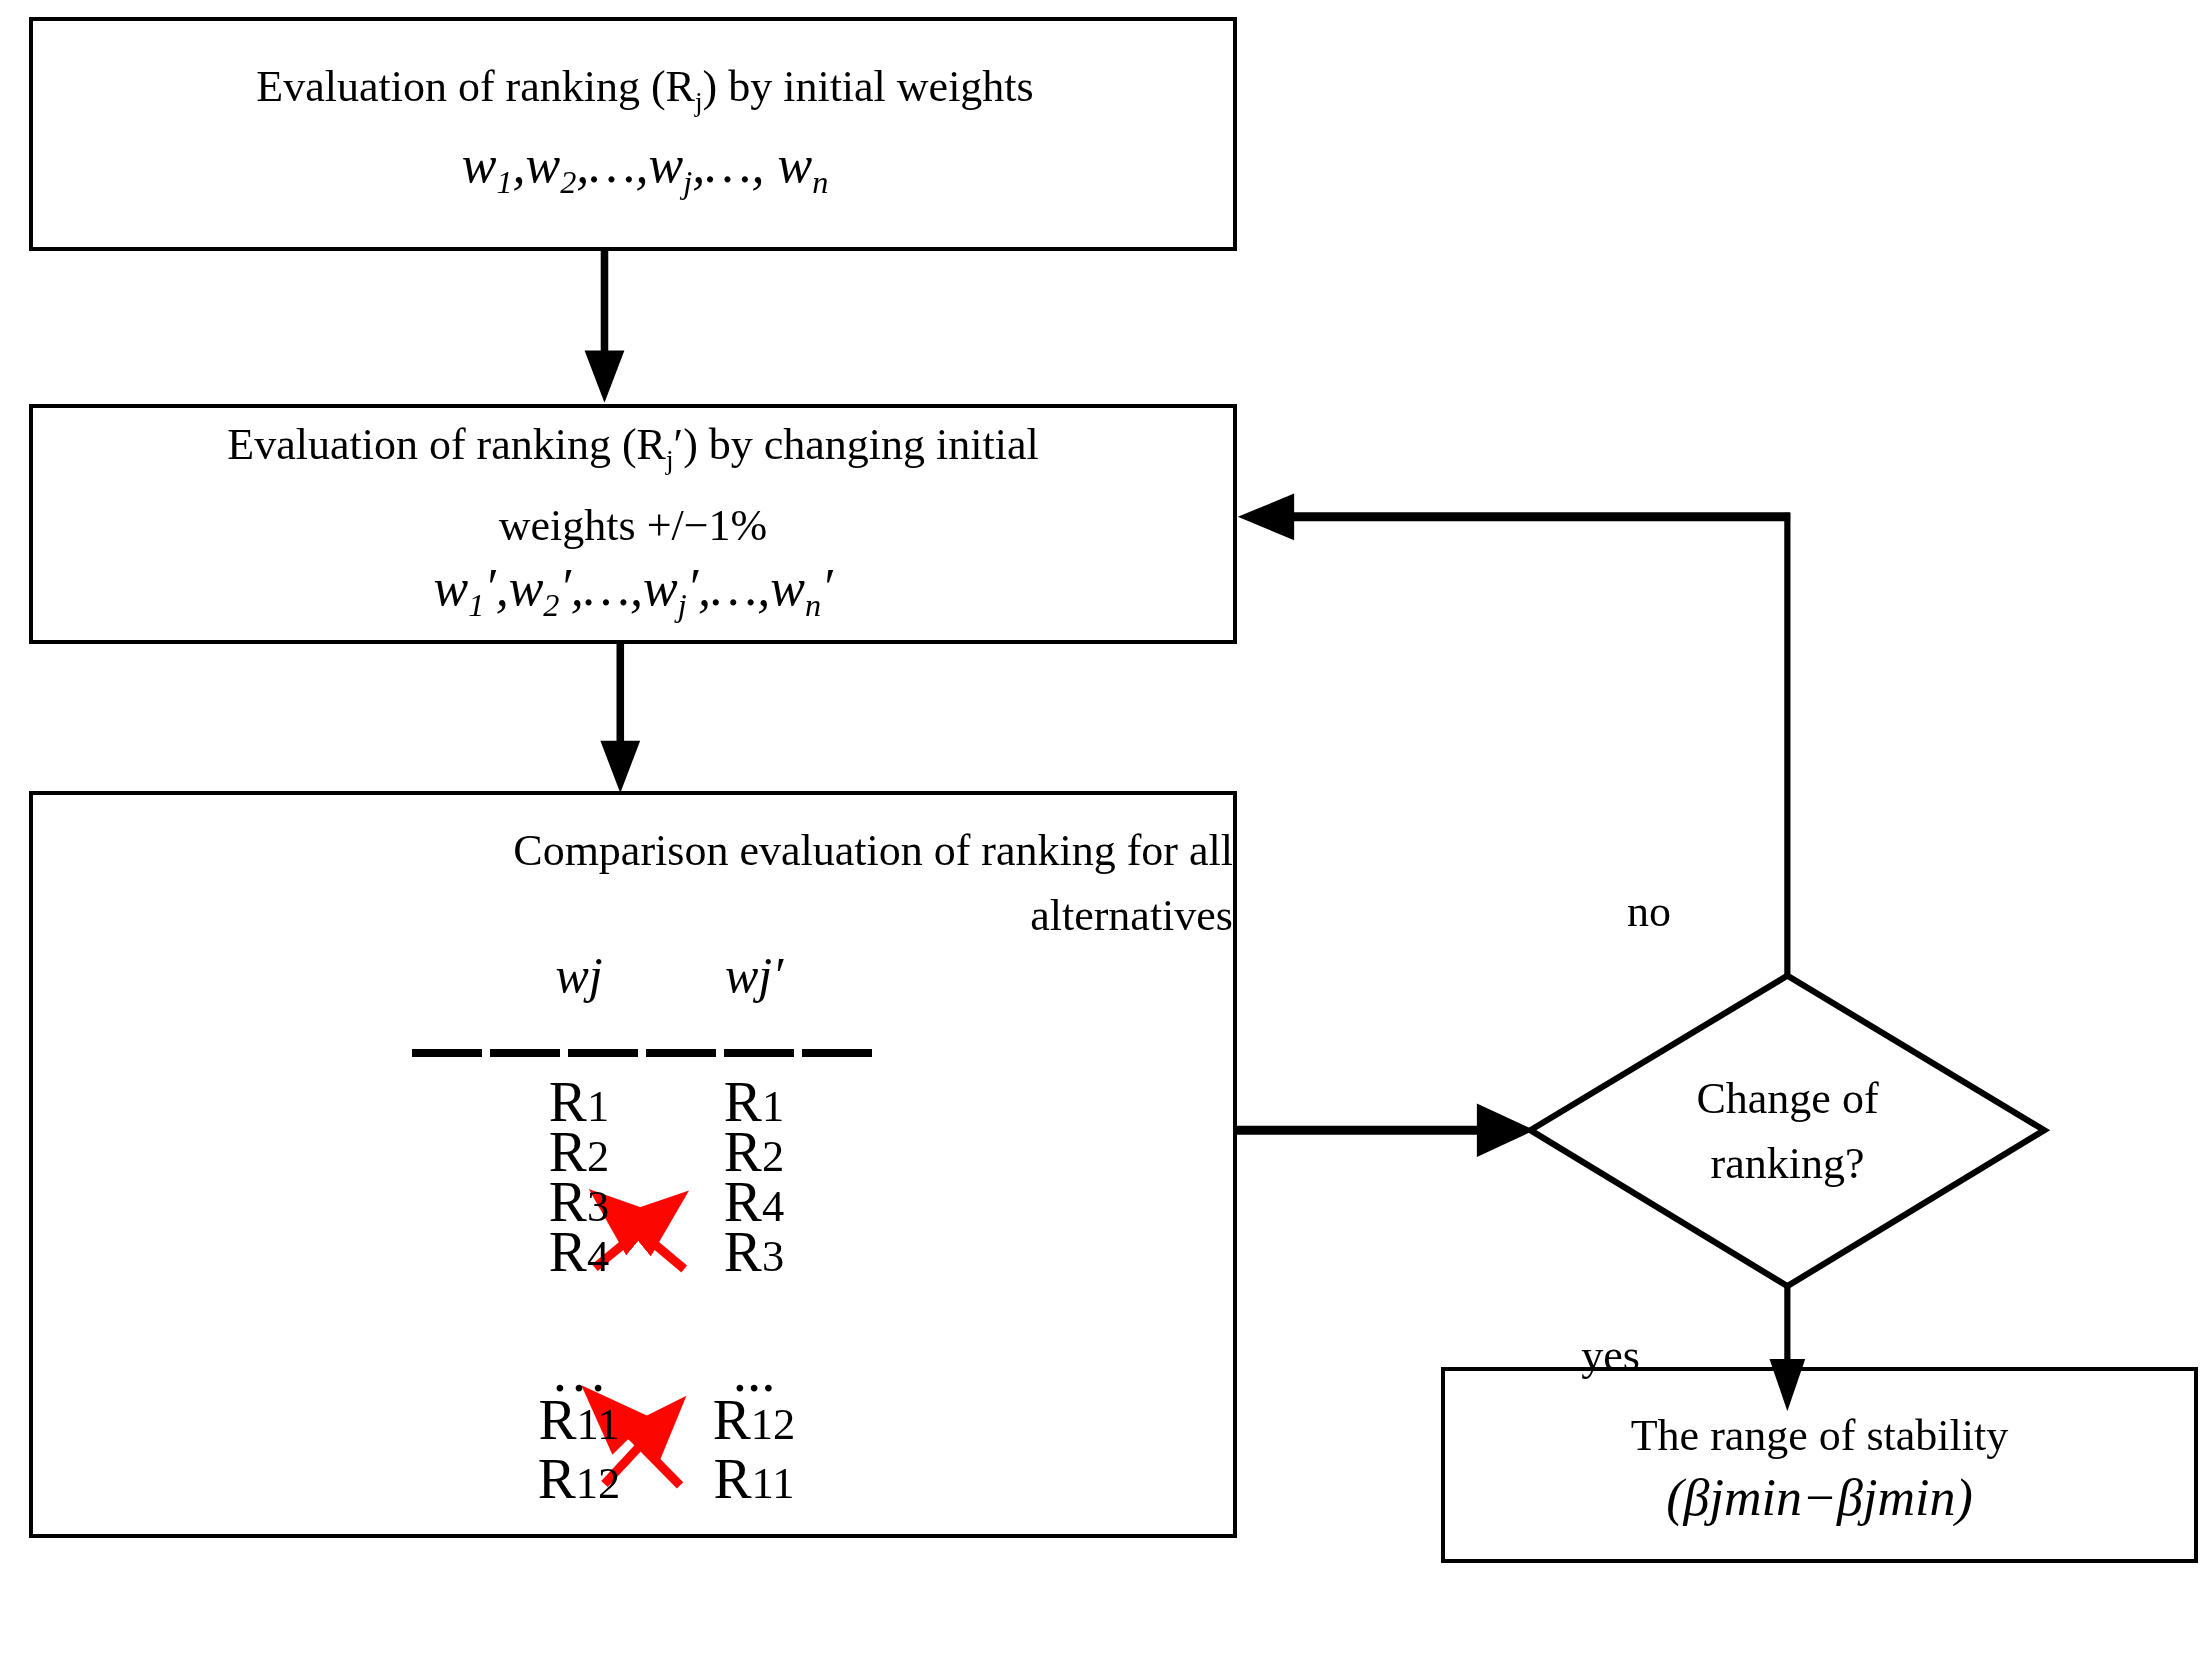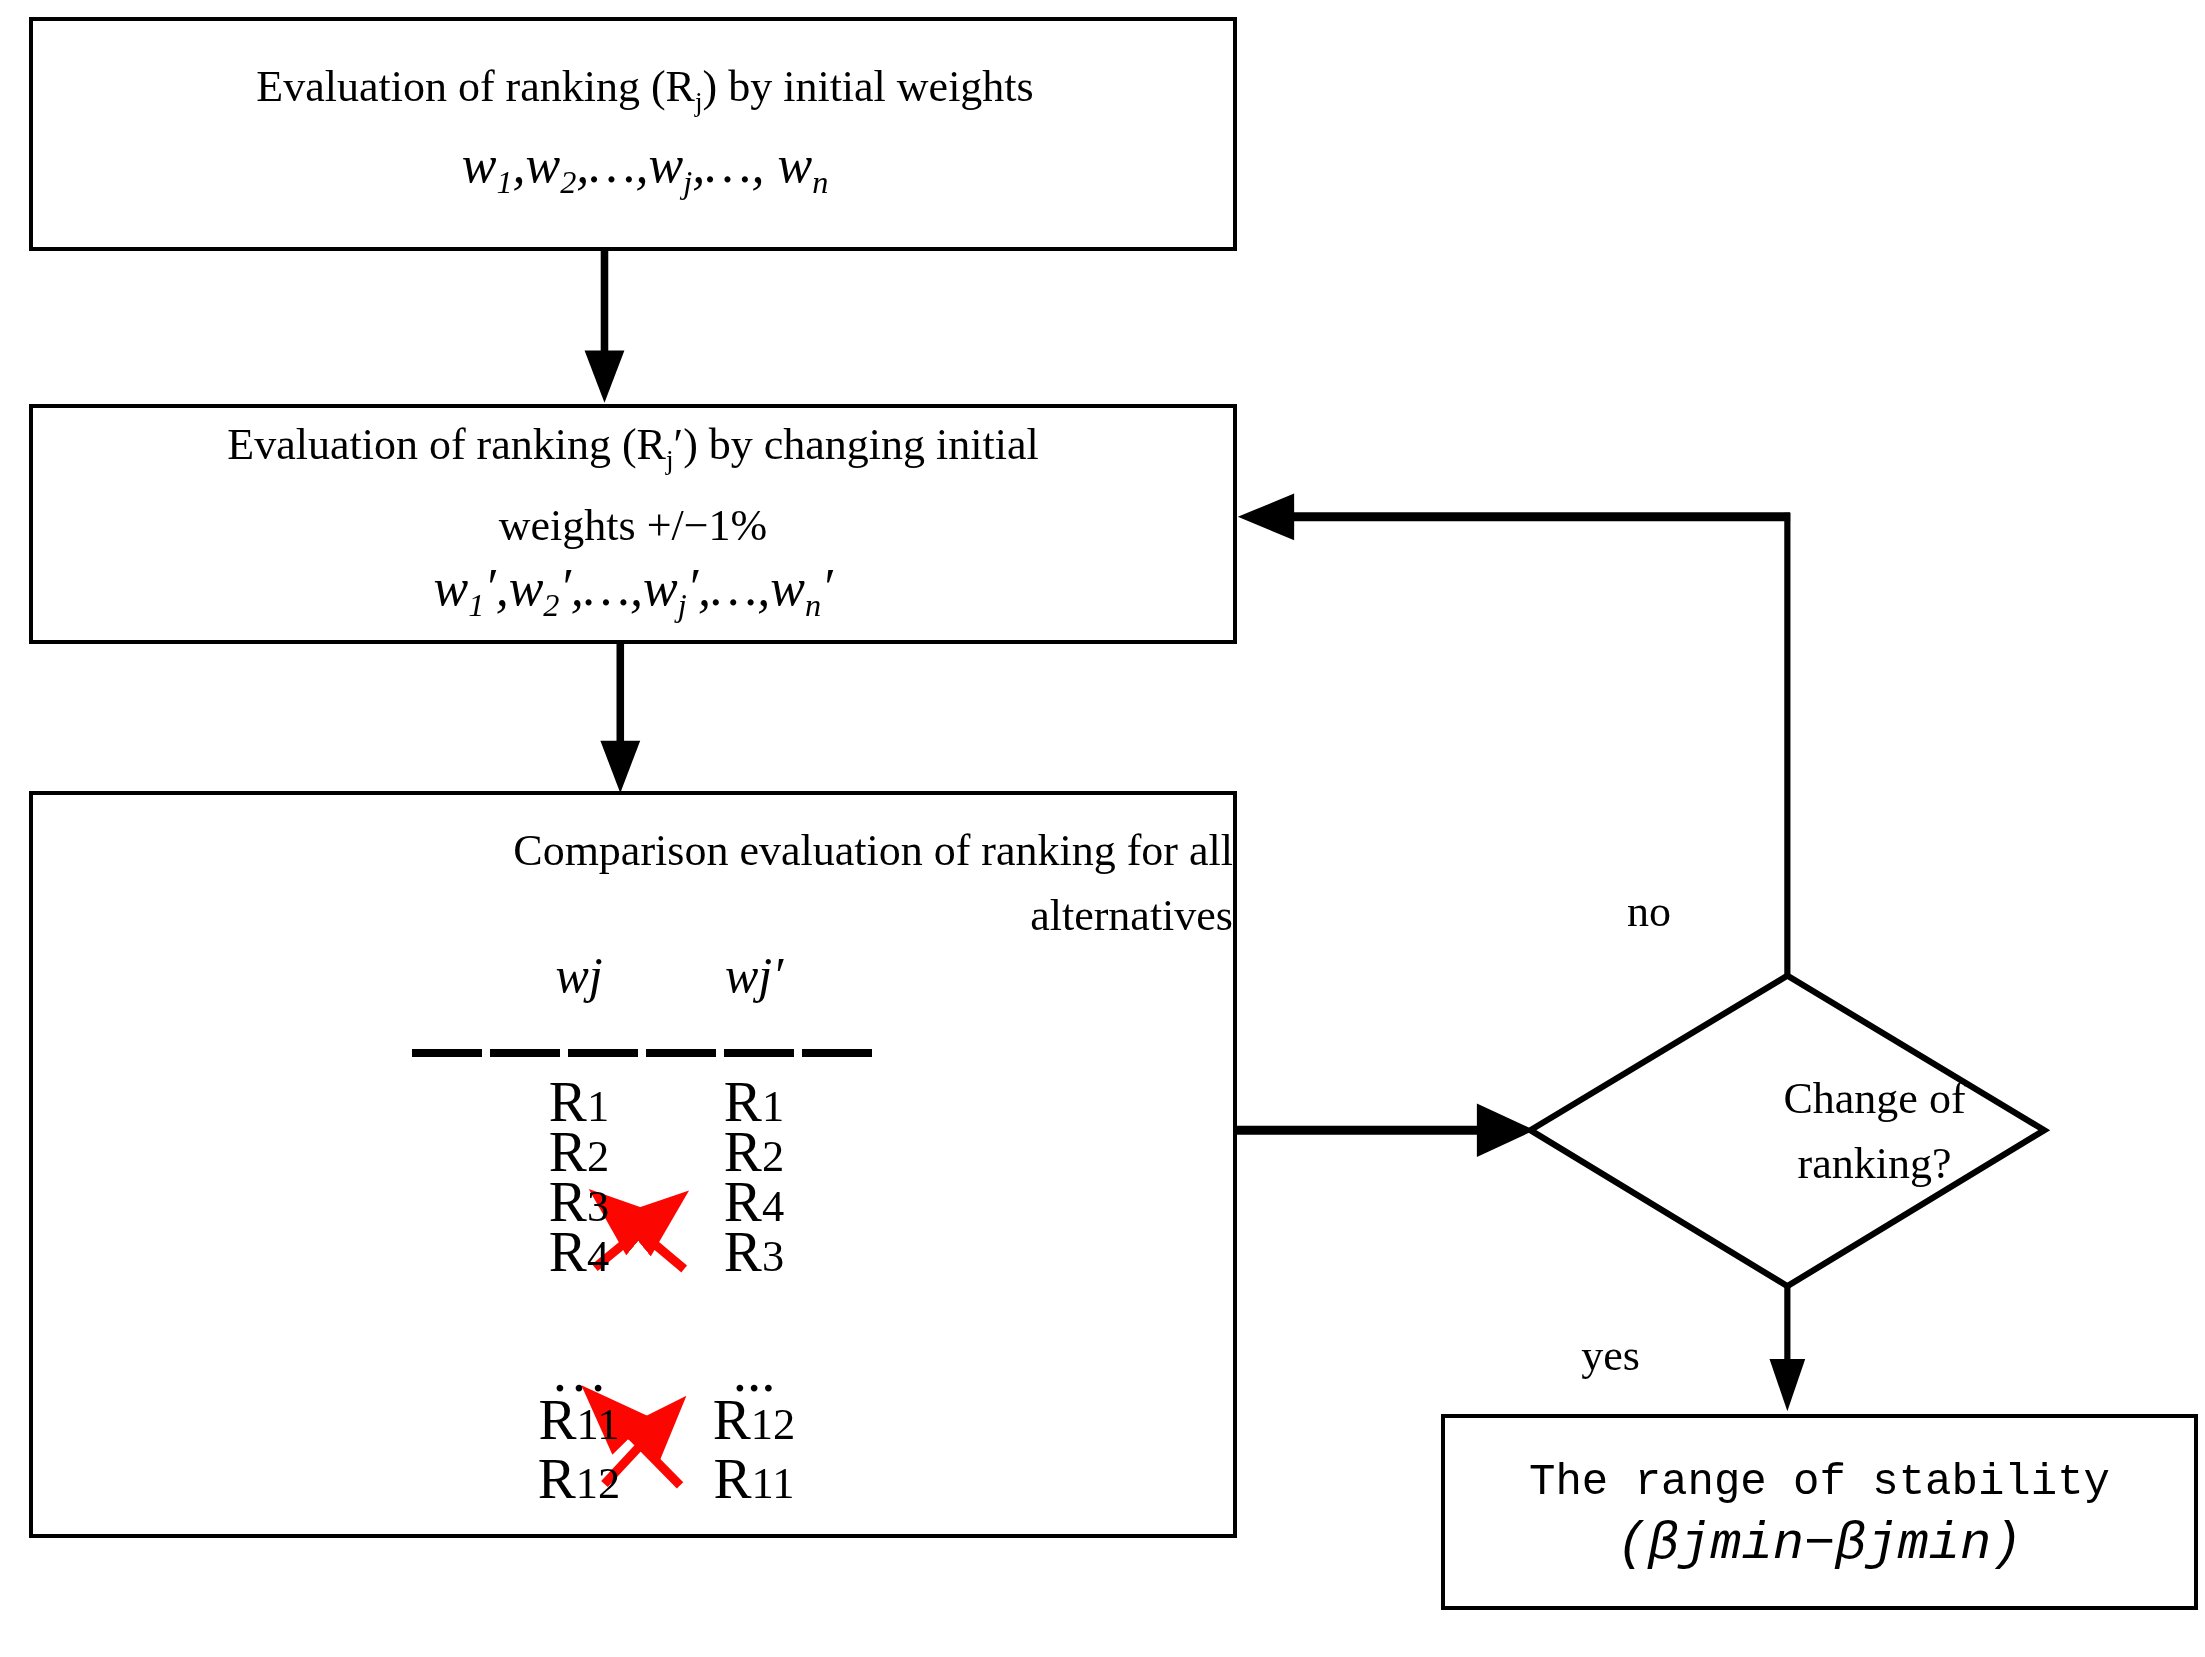--- a/index.html
+++ b/index.html
@@ -9,35 +9,35 @@
   }
   svg.overlay{position:absolute;left:0;top:0;width:2205px;height:1658px;pointer-events:none;}
   .box{
     position:absolute;border:4.1px solid #000;box-sizing:border-box;
     display:flex;flex-direction:column;align-items:center;justify-content:center;
     text-align:center;background:transparent;
   }
   .box1{left:29px;top:16.5px;width:1208px;height:234px;padding-left:24px;}
   .box2{left:29px;top:404px;width:1208px;height:240px;}
   .box3{left:29px;top:791px;width:1208px;height:747px;display:block;}
-  .box4{left:1441px;top:1414px;width:757px;height:196px;font-family:Liberation Mono, monospace;}
+  .box4{left:1441px;top:1367px;width:757px;height:196px;}
   .line-main{font-size:44px;line-height:65px;white-space:nowrap;}
   .formula{font-size:52px;line-height:60px;font-style:italic;white-space:nowrap;}
   sub{font-size:62%;}
   .box3-title{position:absolute;left:0;right:0;top:23.4px;font-size:44px;line-height:65px;text-align:right;}
   .tcell{position:absolute;width:206px;text-align:center;transform:translateY(-50%);font-size:57px;white-space:nowrap;}
   .col1{left:443px;}
   .col2{left:618px;}
   .hdr{font-size:50px;font-style:italic;}
   .num{font-size:78%;}
   .rule{
     position:absolute;left:379px;top:254px;width:466px;height:8.2px;
     background:repeating-linear-gradient(90deg,#000 0,#000 70px,transparent 70px,transparent 78px);
   }
-  .diamond-label{position:absolute;left:1682px;top:1066px;width:385px;text-align:center;font-size:44px;line-height:65px;}
+  .diamond-label{position:absolute;left:1595px;top:1066px;width:385px;text-align:center;font-size:44px;line-height:65px;}
   .lbl{position:absolute;font-size:44px;line-height:58px;text-align:center;}
   .lbl-no{left:1594px;top:883px;width:110px;}
   .lbl-yes{left:1542px;top:1327px;width:137px;}
 </style>
 </head>
 <body>
 
 <div class="canvas">
 
   <svg class="overlay" viewBox="0 0 3210 2413">

